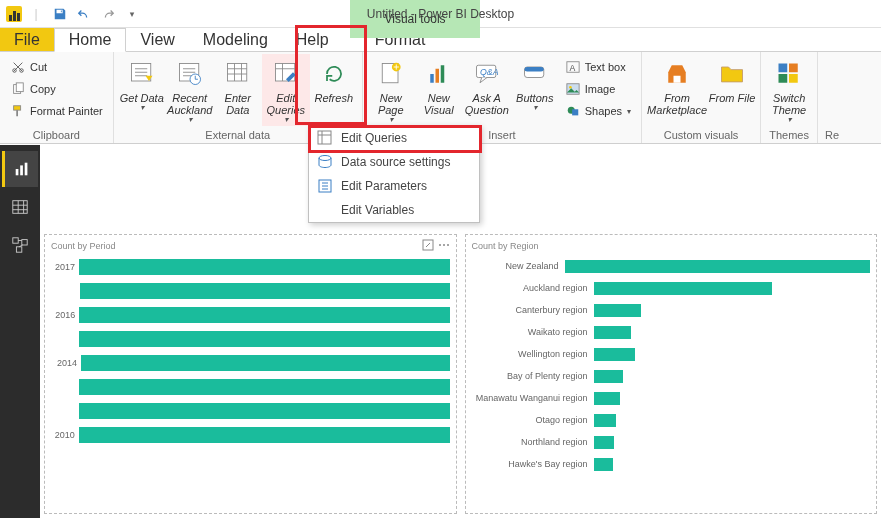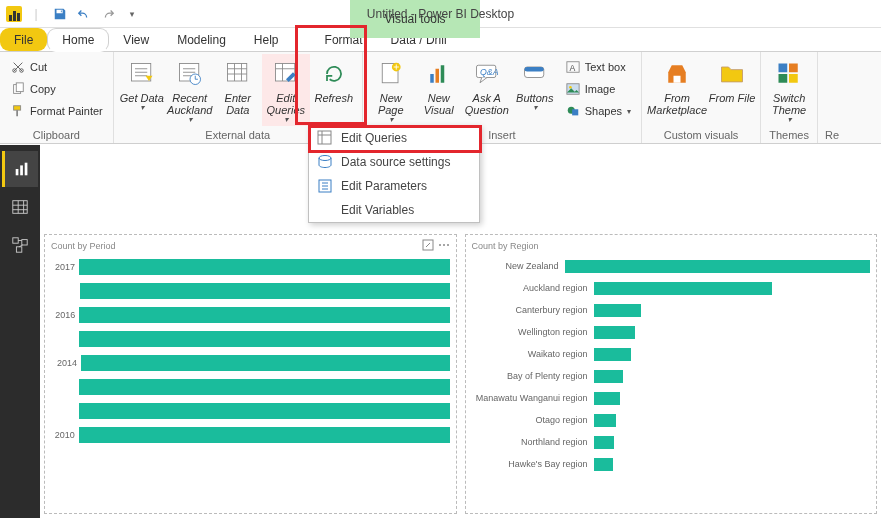--- a/index.html
+++ b/index.html
@@ -7,21 +7,21 @@
   .titlebar { height: 28px; display: flex; align-items: center; position: relative; border-bottom: 1px solid #e0e0e0; }
   .qat { display: flex; align-items: center; padding-left: 6px; gap: 4px; }
   .qat .appicon { width: 16px; height: 16px; background: #f2c811; display: flex; align-items: flex-end; justify-content: center; padding: 1px; border-radius: 2px;}
   .qat .appicon span { width: 3px; background: #333; margin: 0 0.5px; }
   .appicon span:nth-child(1){height:6px}.appicon span:nth-child(2){height:10px}.appicon span:nth-child(3){height:8px}
   .qat-btn { width: 20px; height: 20px; display: flex; align-items: center; justify-content: center; color: #555; }
   .qat-btn svg { width: 14px; height: 14px; }
   .title-center { position: absolute; left: 50%; transform: translateX(-50%); font-size: 12px; color: #444; }
   .contextual-tab { position: absolute; left: 350px; top: 0; height: 38px; width: 130px; background: #b6e7b5; display:flex; align-items:center; justify-content:center; font-size:12px; color:#333;}
   .tabs { height: 24px; display: flex; align-items: stretch; border-bottom: 1px solid #d0d0d0; }
-  .tab { padding: 8px 14px; display: flex; align-items: center; font-size: 12px; cursor: pointer; border-radius: 9px; }
+  .tab { padding: 8px 14px; display: flex; align-items: center; font-size: 16px; cursor: pointer; }
   .tab.file { background: #f2c811; font-weight: 400; }
   .tab.active { background: #fff; border: 1px solid #d0d0d0; border-bottom: 1px solid #fff; margin-bottom: -1px;}
   .ribbon { height: 92px; background: #f9f9f9; display: flex; border-bottom: 1px solid #cfcfcf; position: relative; }
   .group { border-right: 1px solid #e0e0e0; display: flex; flex-direction: column; padding: 2px 4px 0 4px; }
   .group-body { flex: 1; display: flex; align-items: flex-start; }
   .group-label { text-align: center; font-size: 11px; color: #666; padding-bottom: 2px; white-space: nowrap; }
   .bigbtn { width: 48px; height: 72px; display: flex; flex-direction: column; align-items: center; justify-content: flex-start; padding-top: 4px; font-size: 11px; text-align: center; line-height: 1.1; cursor: pointer; font-style: italic;}
   .bigbtn .ico { width: 32px; height: 32px; margin-bottom: 2px; display:flex; align-items:center; justify-content:center; }
   .bigbtn svg { width: 28px; height: 28px; }
   .smallbtns { display: flex; flex-direction: column; gap: 0; padding: 2px 2px 0 2px; }
@@ -84,21 +84,20 @@
   <div class="title-center">Untitled - Power BI Desktop</div>
 </div>
 
 <div class="tabs">
   <div class="tab file">File</div>
   <div class="tab active">Home</div>
   <div class="tab">View</div>
   <div class="tab">Modeling</div>
   <div class="tab">Help</div>
   <div class="tab" style="margin-left:18px;">Format</div>
-  <div class="tab">Data / Drill</div>
 </div>
 
 <div class="ribbon">
 
   <div class="group">
     <div class="group-body">
       <div class="smallbtns">
         <div class="smallbtn">
             <span class="sico">
               <svg viewBox="0 0 16 16">
@@ -434,28 +433,28 @@
         </div>
         <div class="row2">
           <div class="ylabel2">Auckland region</div>
           <div class="bar2" style="width: 44.4444%; background: rgb(26, 188, 156);"></div>
         </div>
         <div class="row2">
           <div class="ylabel2">Canterbury region</div>
           <div class="bar2" style="width: 11.8519%; background: rgb(26, 188, 156);"></div>
         </div>
         <div class="row2">
+          <div class="ylabel2">Waikato region</div>
+          <div class="bar2" style="width: 9.25926%; background: rgb(26, 188, 156);"></div>
+        </div>
+        <div class="row2">
           <div class="ylabel2">Wellington region</div>
           <div class="bar2" style="width: 10.3704%; background: rgb(26, 188, 156);"></div>
         </div>
         <div class="row2">
-          <div class="ylabel2">Waikato region</div>
-          <div class="bar2" style="width: 9.25926%; background: rgb(26, 188, 156);"></div>
-        </div>
-        <div class="row2">
           <div class="ylabel2">Bay of Plenty region</div>
           <div class="bar2" style="width: 7.40741%; background: rgb(26, 188, 156);"></div>
         </div>
         <div class="row2">
           <div class="ylabel2">Manawatu Wanganui region</div>
           <div class="bar2" style="width: 6.66667%; background: rgb(26, 188, 156);"></div>
         </div>
         <div class="row2">
           <div class="ylabel2">Otago region</div>
           <div class="bar2" style="width: 5.55556%; background: rgb(26, 188, 156);"></div>

